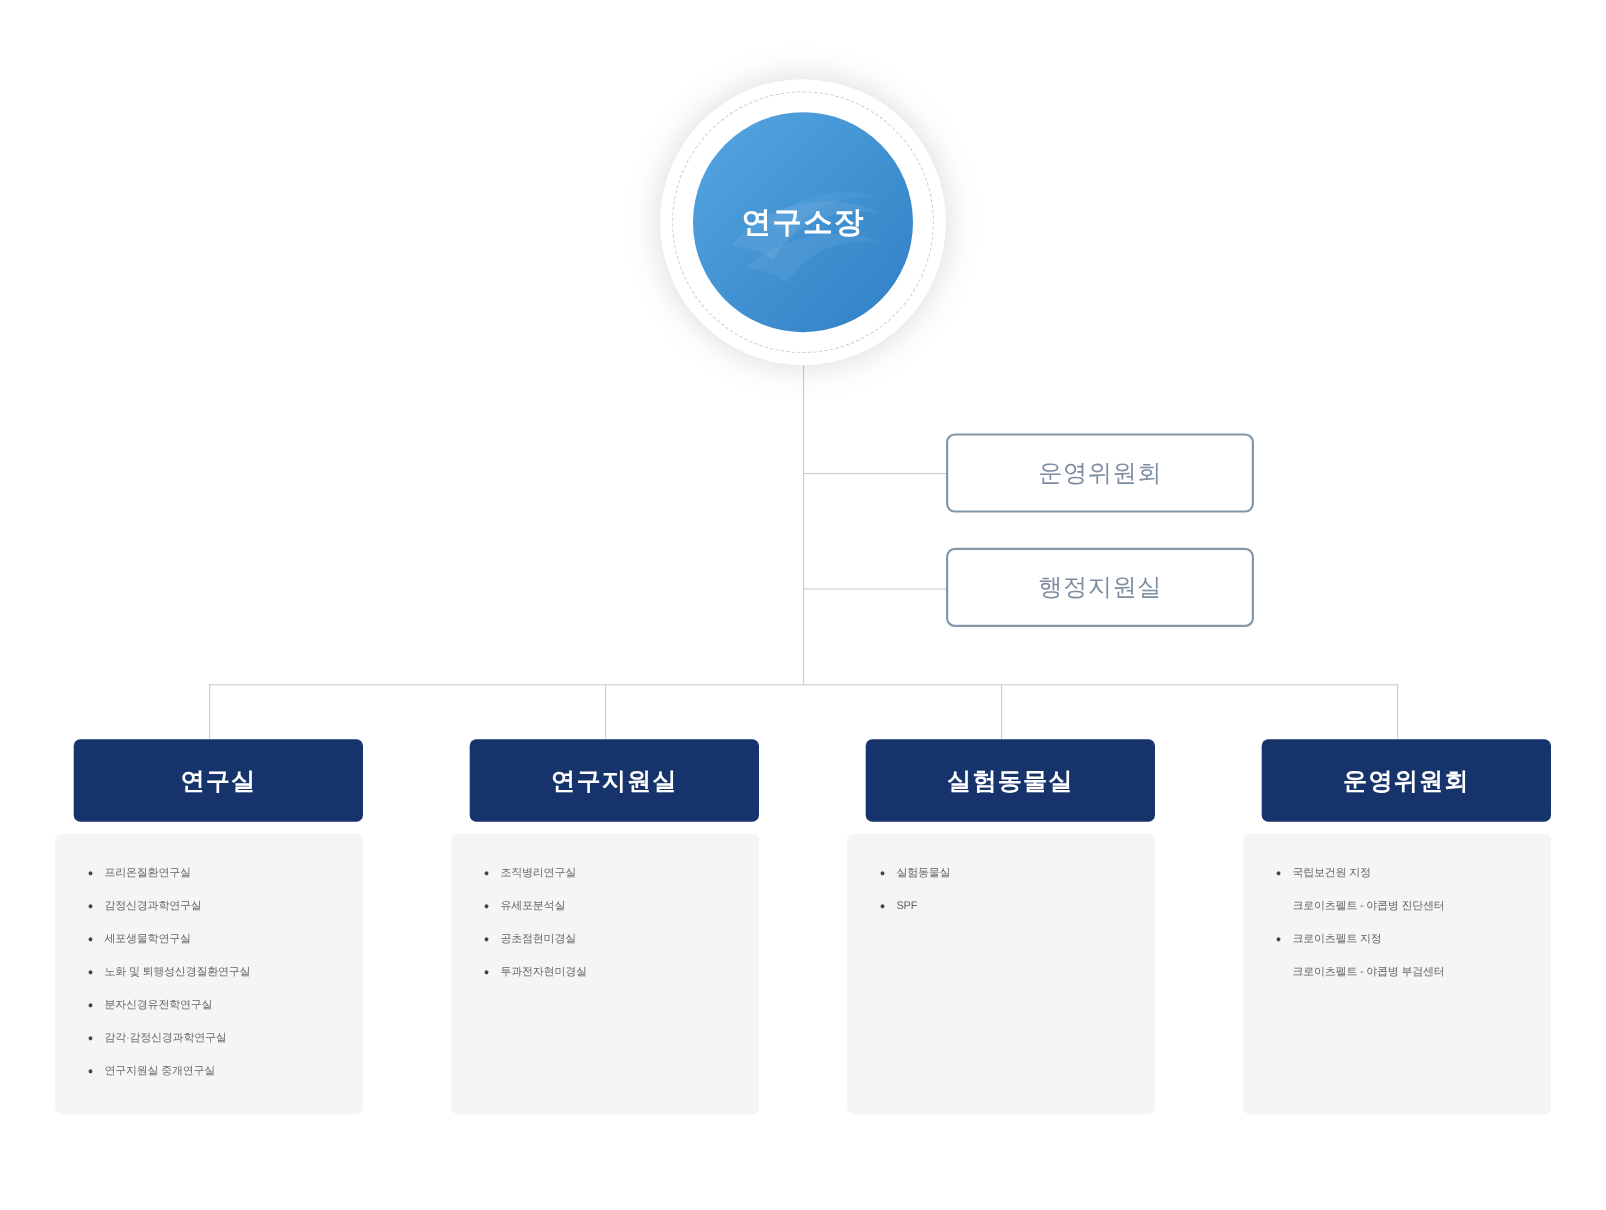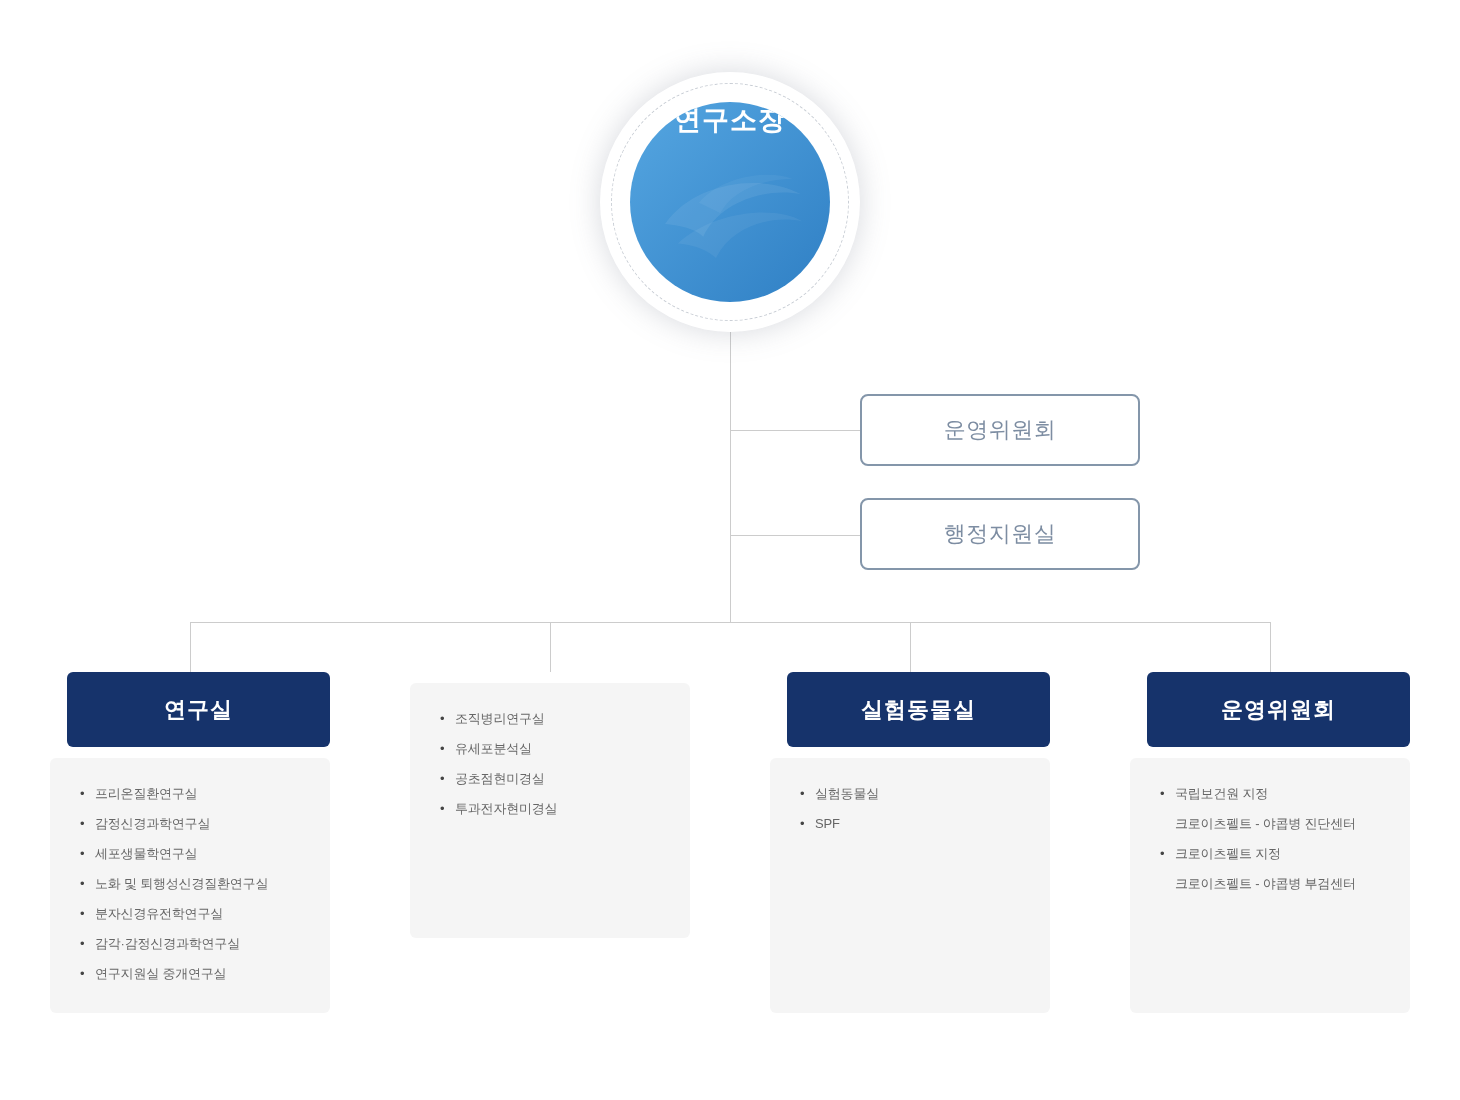--- a/index.html
+++ b/index.html
@@ -25,21 +25,21 @@
     position:absolute;left:600px;top:72px;width:260px;height:260px;
     border-radius:50%;background:#fff;
     box-shadow:0 0 30px rgba(110,120,135,.28);
   }
   .root-dashed{
     position:absolute;inset:11px;border:1px dashed #c9ced5;border-radius:50%;
   }
   .root-blue{
     position:absolute;inset:30px;border-radius:50%;
     background:linear-gradient(135deg,var(--circle-grad-start) 0%,var(--circle-grad-end) 100%);
-    display:flex;justify-content:center;
+    display:flex;align-items:center;justify-content:center;
     color:#fff;font-size:27px;font-weight:700;letter-spacing:1px;
     overflow:hidden;
   }
   .root-blue .watermark{
     position:absolute;left:18px;top:40px;width:170px;height:130px;opacity:.85;
   }
   .root-label{position:relative;z-index:2;}
 
   
   .line{position:absolute;background:var(--connector);}
@@ -69,21 +69,21 @@
     color:#fff;font-size:22px;font-weight:700;letter-spacing:1px;margin-left:17px;
   }
   .dept-panel{
     margin-top:11px;height:255px;background:var(--panel-bg);border-radius:6px;
     padding:21px 14px 14px 30px;overflow:hidden;
   }
   .item{display:flex;align-items:flex-start;}
   .bullet{
     width:15px;flex:0 0 15px;color:#444;font-size:13px;line-height:30px;
   }
-  .item-text{color:var(--list-text);font-size:13px;line-height:30px;letter-spacing:-.2px;}
+  .item-text{color:var(--list-text);font-size:10px;line-height:30px;letter-spacing:-.2px;}
 </style>
 </head>
 <body>
 
 <div class="canvas">
 
   <div class="line trunk"></div>
   <div class="line branch-1"></div>
   <div class="line branch-2"></div>
   <div class="line distributor"></div>
@@ -155,20 +155,23 @@
         <div class="item">
           <span class="bullet">•</span>
           <div class="item-text">
             <div>연구지원실 중개연구실</div>
           </div>
         </div>
       </div>
   </div>
 
   <div class="dept-col dept-col-2">
+    <div class="dept-header">
+      <span>연구지원실</span>
+    </div>
     <div class="dept-panel dept-list">
         <div class="item">
           <span class="bullet">•</span>
           <div class="item-text">
             <div>조직병리연구실</div>
           </div>
         </div>
         <div class="item">
           <span class="bullet">•</span>
           <div class="item-text">

